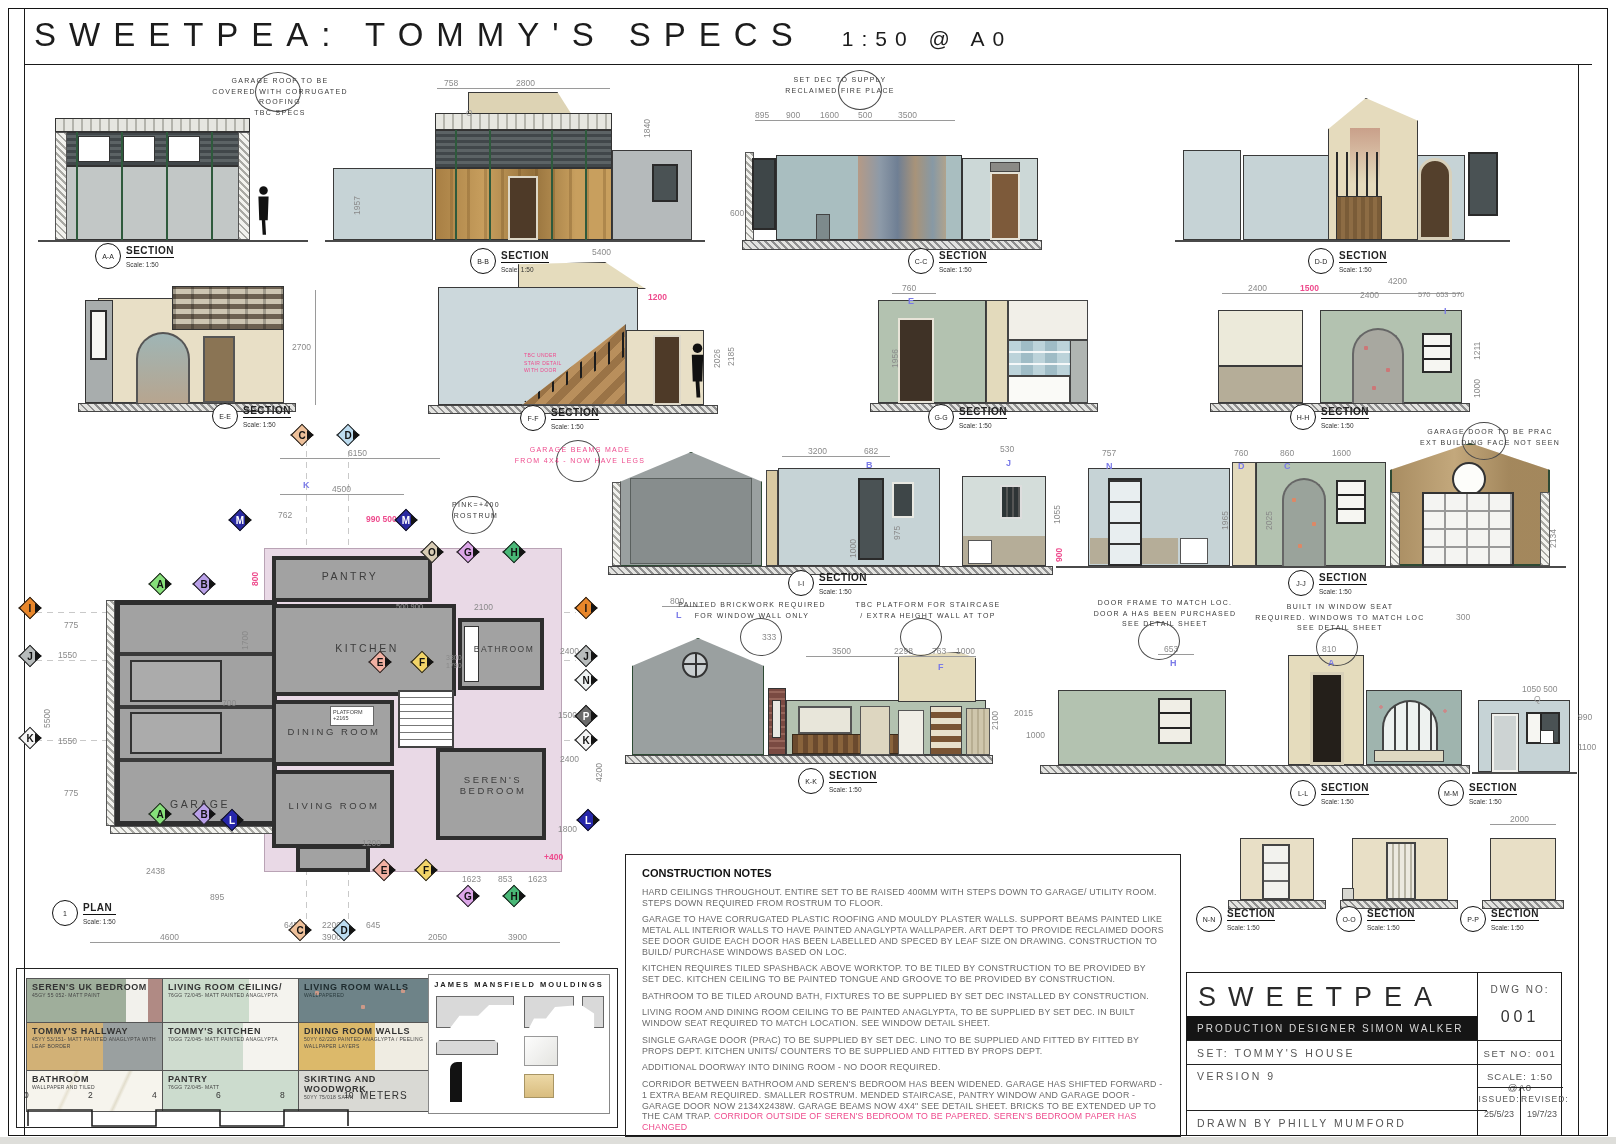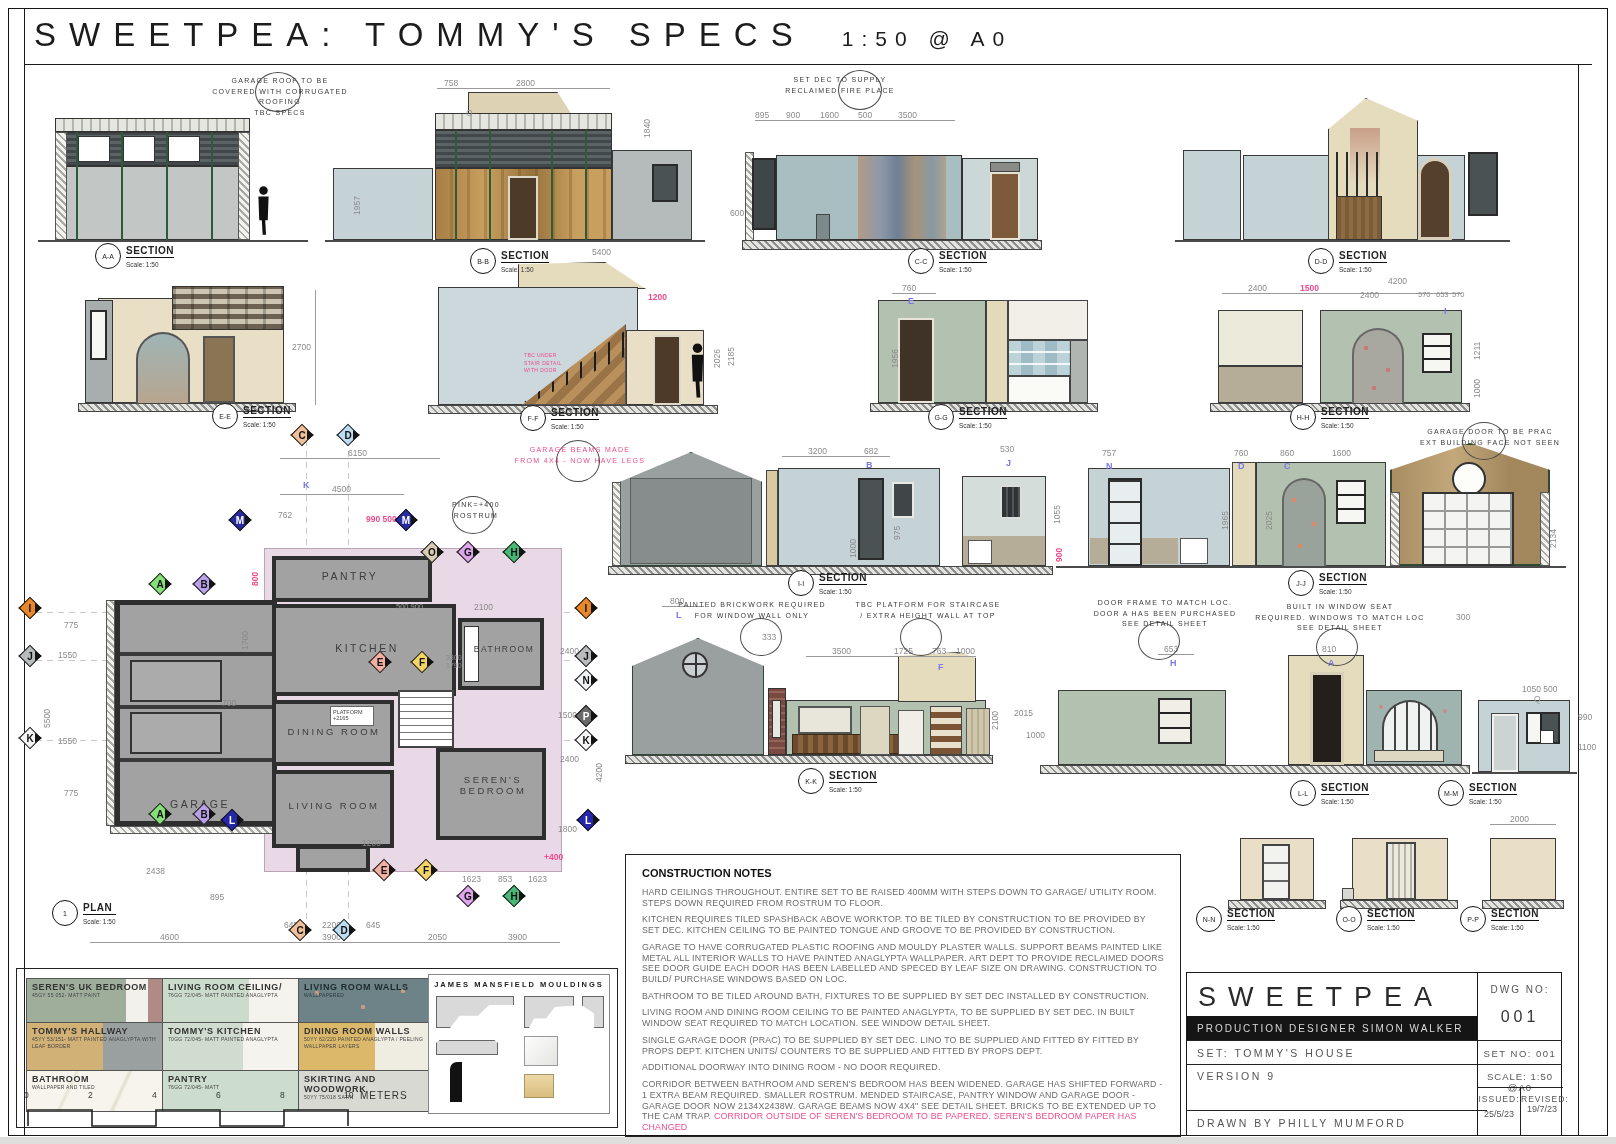--- a/index.html
+++ b/index.html
@@ -523,21 +523,21 @@
   <div class="bx wallg" style="left:786px;top:700px;width:200px;height:55px"></div>
   <div class="bx" style="left:798px;top:706px;width:54px;height:28px;background:#e8e6da;border:2px solid #555"></div>
   <div class="bx" style="left:792px;top:734px;width:126px;height:20px;background:repeating-linear-gradient(90deg,#6b4a2e 0 5px,#8a643c 5px 10px);border:1px solid #3a2a1a"></div>
   <div class="bx" style="left:860px;top:706px;width:30px;height:49px;background:#ddd6c0;border:1.5px solid #555"></div>
   <div class="bx" style="left:898px;top:710px;width:26px;height:45px;background:#f0eee6;border:1.5px solid #555"></div>
   <div class="bx" style="left:930px;top:706px;width:32px;height:49px;background:repeating-linear-gradient(0deg,#7a5434 0 6px,#e8e0cc 6px 12px);border:1px solid #444"></div>
   <div class="bx" style="left:898px;top:652px;width:78px;height:50px;background:#e5dcbd;border:1px solid #3a3a3a;clip-path:polygon(0 8%,78% 0,100% 12%,100% 100%,0 100%)"></div>
   <div class="bx" style="left:966px;top:708px;width:24px;height:47px;background:repeating-linear-gradient(90deg,#cfc6ac 0 4px,#b8ae92 4px 6px);border:1.5px solid #555"></div>
   <div class="dln" style="left:806px;top:656px;width:170px"></div>
   <div class="dim" style="left:832px;top:646px">3500</div>
-  <div class="dim" style="left:894px;top:646px">1725</div>
+  <div class="dim" style="left:894px;top:646px">2298</div>
   <div class="dim" style="left:932px;top:646px">763</div>
   <div class="dim" style="left:956px;top:646px">1000</div>
   <div class="dim bl" style="left:938px;top:662px">F</div>
   <div class="dim rv" style="left:990px;top:730px">2100</div>
   <div class="base" style="left:625px;top:755px;width:368px;height:9px"></div>
   <div class="slab" style="left:798px;top:768px">
       <i>K-K</i>
       <b>SECTION</b>
       <u>Scale: 1:50</u>
     </div>
@@ -611,22 +611,22 @@
   <div class="slab" style="left:1460px;top:906px">
       <i>P-P</i>
       <b>SECTION</b>
       <u>Scale: 1:50</u>
     </div>
 
   <div class="bx notesbox" style="left:625px;top:854px;width:556px;height:283px;border:1.6px solid #222;padding:12px 16px;overflow:hidden">
     <div style="font-size:11px;font-weight:700;color:#111;margin-bottom:8px">CONSTRUCTION NOTES</div>
     <div>
         <p>HARD CEILINGS THROUGHOUT.  ENTIRE SET TO BE RAISED 400MM WITH STEPS DOWN TO GARAGE/ UTILITY ROOM.  STEPS DOWN REQUIRED FROM ROSTRUM TO FLOOR.</p>
+        <p>GARAGE TO HAVE CORRUGATED PLASTIC ROOFING AND MOULDY PLASTER WALLS. SUPPORT BEAMS PAINTED LIKE METAL ALL INTERIOR WALLS TO HAVE PAINTED ANAGLYPTA WALLPAPER. ART DEPT TO PROVIDE RECLAIMED DOORS SEE DOOR GUIDE EACH DOOR HAS BEEN LABELLED AND SPECED BY LEAF SIZE ON DRAWING. CONSTRUCTION TO BUILD/ PURCHASE WINDOWS BASED ON LOC.</p>
         <p>KITCHEN REQUIRES TILED SPASHBACK ABOVE WORKTOP. TO BE TILED BY CONSTRUCTION TO BE PROVIDED BY SET DEC. KITCHEN CEILING TO BE PAINTED TONGUE AND GROOVE TO BE PROVIDED BY CONSTRUCTION.</p>
-        <p>GARAGE TO HAVE CORRUGATED PLASTIC ROOFING AND MOULDY PLASTER WALLS. SUPPORT BEAMS PAINTED LIKE METAL ALL INTERIOR WALLS TO HAVE PAINTED ANAGLYPTA WALLPAPER. ART DEPT TO PROVIDE RECLAIMED DOORS SEE DOOR GUIDE EACH DOOR HAS BEEN LABELLED AND SPECED BY LEAF SIZE ON DRAWING. CONSTRUCTION TO BUILD/ PURCHASE WINDOWS BASED ON LOC.</p>
         <p>BATHROOM TO BE TILED AROUND BATH, FIXTURES TO BE SUPPLIED BY SET DEC INSTALLED BY CONSTRUCTION.</p>
         <p>LIVING ROOM AND DINING ROOM CEILING TO BE PAINTED ANAGLYPTA, TO BE SUPPLIED BY SET DEC. IN BUILT WINDOW SEAT REQUIRED TO MATCH LOCATION. SEE WINDOW DETAIL SHEET.</p>
         <p>SINGLE GARAGE DOOR (PRAC) TO BE SUPPLIED BY SET DEC. LINO TO BE SUPPLIED AND FITTED BY FITTED BY PROPS DEPT. KITCHEN UNITS/ COUNTERS TO BE SUPPLIED AND FITTED BY PROPS DEPT.</p>
         <p>ADDITIONAL DOORWAY INTO DINING ROOM - NO DOOR REQUIRED.</p>
       </div>
     <p><span>CORRIDOR BETWEEN BATHROOM AND SEREN'S BEDROOM HAS BEEN WIDENED. GARAGE HAS SHIFTED FORWARD - 1 EXTRA BEAM REQUIRED. SMALLER ROSTRUM. MENDED STAIRCASE, PANTRY WINDOW AND GARAGE DOOR - GARAGE DOOR NOW 2134X2438W. GARAGE BEAMS NOW 4X4" SEE DETAIL SHEET. BRICKS TO BE EXTENDED UP TO THE CAM TRAP. </span><span style="color:#ee4b8d">CORRIDOR OUTSIDE OF SEREN'S BEDROOM TO BE PAPERED. SEREN'S BEDROOM PAPER HAS CHANGED</span></p>
   </div>
 
   <div class="bx" style="left:16px;top:968px;width:602px;height:160px;border:1.6px solid #222"></div>
   <div class="sw" style="left:26px;top:978px;width:128px;height:38px;background:linear-gradient(90deg,#9fae9b 0 72%,#f2f1ec 72% 88%,#b08a84 88%)">
@@ -699,16 +699,16 @@
   <div class="bx" style="left:1478px;top:984px;width:84px;text-align:center;font-size:10px;letter-spacing:2px;color:#555">DWG NO:</div>
   <div class="bx" style="left:1478px;top:1008px;width:84px;text-align:center;font-size:16px;letter-spacing:4px;color:#333">001</div>
   <div class="tb" style="left:1478px;top:1040px;width:84px;height:24px;text-align:center;font-size:9.5px;letter-spacing:1.5px;color:#555;padding-top:7px">SET NO: 001</div>
   <div class="tb" style="left:1478px;top:1064px;width:84px;height:23px;text-align:center;font-size:9.5px;letter-spacing:1px;color:#555;padding-top:6px">SCALE: 1:50 @A0</div>
   <div class="tb" style="left:1478px;top:1087px;width:42px;height:48px;text-align:center;color:#555">
       <div style="font-size:8.5px;letter-spacing:1px;margin-top:6px">ISSUED:</div>
       <div style="font-size:9px;margin-top:5px">25/5/23</div>
     </div>
   <div class="tb" style="left:1520px;top:1087px;width:42px;height:48px;text-align:center;color:#555;border-left:1.2px solid #222">
       <div style="font-size:8.5px;letter-spacing:1px;margin-top:6px">REVISED:</div>
-      <div style="font-size:9px;">19/7/23</div>
+      <div style="font-size:9px;margin-top:5px">19/7/23</div>
     </div>
 
 </div>
 
 </body></html>

